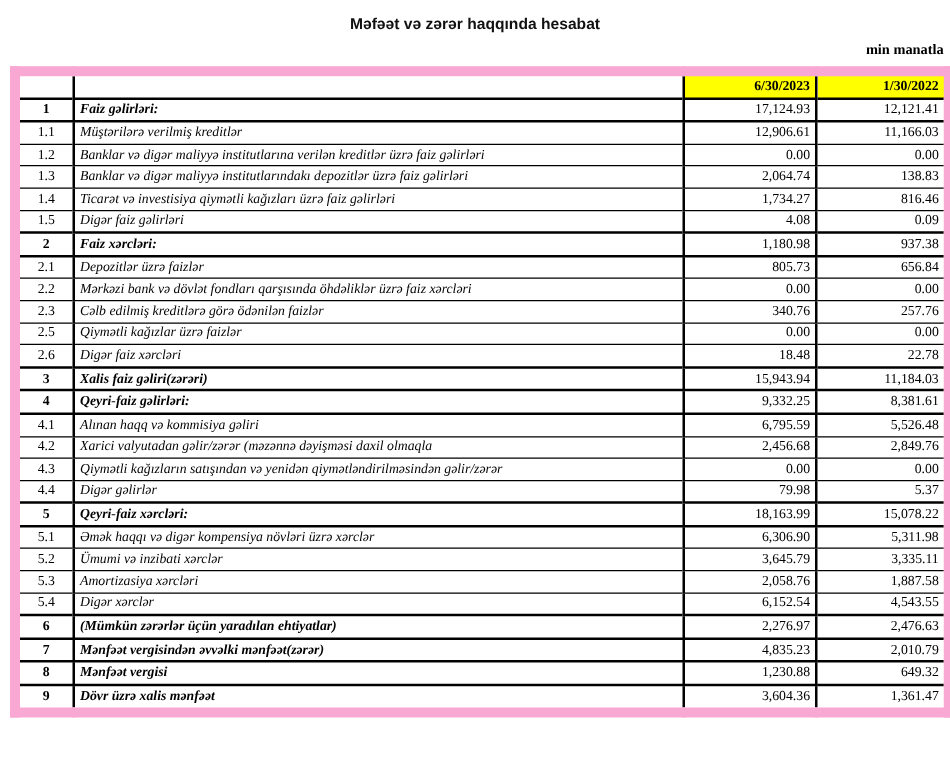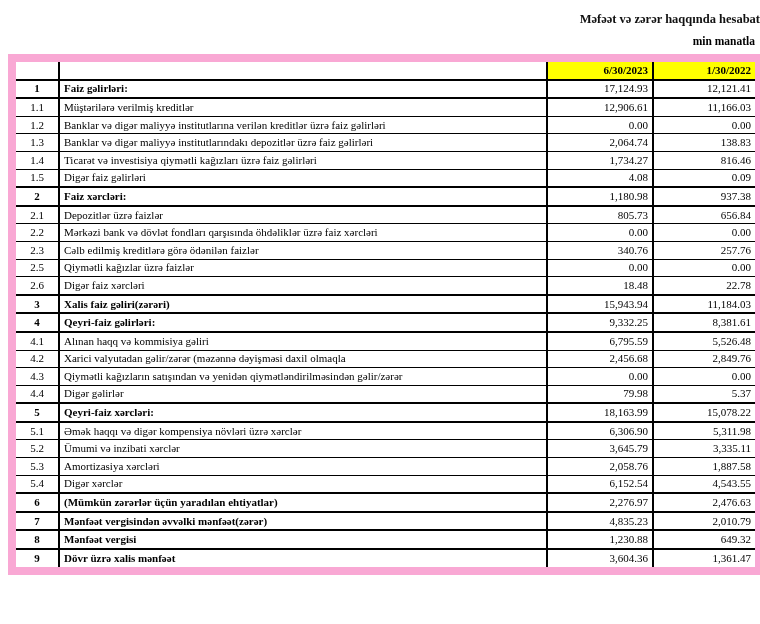--- a/index.html
+++ b/index.html
@@ -7,22 +7,22 @@
     position:relative;
     width:760px; height:624px;
     background:#ffffff;
     font-family:"Liberation Serif", serif;
     color:#000;
     overflow:hidden;
   }
   .report-title {
     margin:0;
     padding-top:12px;
-    text-align:right;
-    font-family:Liberation Serif, serif;
+    text-align:center;
+    font-family:Liberation Sans, sans-serif;
     font-weight:bold;
     font-size:12.5px;
     color:#111;
   }
   .unit-note {
     width:755px;
     text-align:right;
     font-weight:bold;
     font-size:11.5px;
     margin-top:8px;
@@ -44,21 +44,21 @@
     border-left-width:2px;
     border-right-width:2px;
     height:16.6px;
     padding:0 4px;
     overflow:hidden;
     white-space:nowrap;
     vertical-align:middle;
     line-height:1;
   }
   td.no    { text-align:center; }
-  td.label { text-align:left; }
+  td.label { text-align:left;font-style:italic; }
   td.val   { text-align:right; }
   thead td { font-weight:bold; text-align:center; }
   tr.section td { border-top-width:2px; border-bottom-width:2px; }
   tr.section td.no, tr.section td.label { font-weight:bold; }
   tr.values-bold td.val { font-weight:normal; }
 </style>
 </head>
 <body>
 
 <div class="page">

